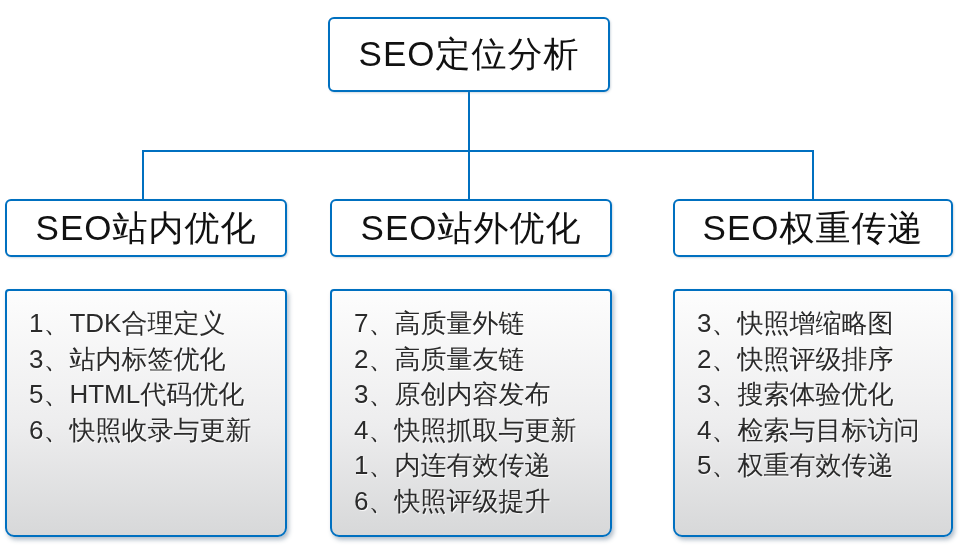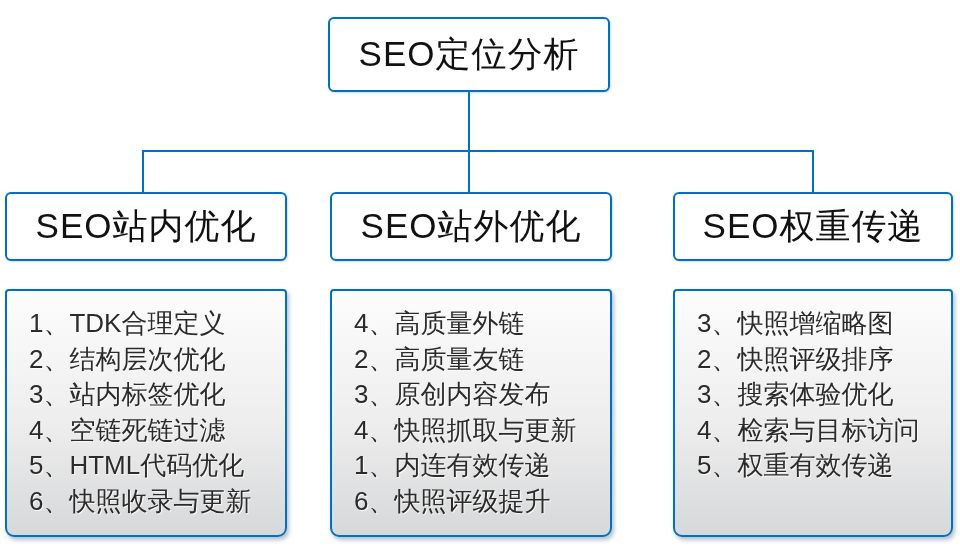--- a/index.html
+++ b/index.html
@@ -19,21 +19,21 @@
   .node{
     position:absolute;display:flex;align-items:center;justify-content:center;
     background:#ffffff;border:2px solid var(--accent-blue);border-radius:6px;
     box-shadow:1px 1px 2px rgba(110,135,160,0.30);
     box-sizing:border-box;
   }
   .node span{
     font-size:35px;color:var(--title-text);letter-spacing:1px;white-space:nowrap;
   }
   .root-node{left:328px;top:17px;width:282px;height:75px;}
-  .title-box{top:192px;height:69px;}
+  .title-box{top:199px;height:58px;}
   .panel{
     position:absolute;top:289px;height:248px;box-sizing:border-box;
     background:linear-gradient(to bottom,var(--panel-top) 0%,#ededee 55%,var(--panel-bottom) 100%);
     border:2px solid var(--accent-blue);border-radius:4px 4px 9px 9px;
     box-shadow:2px 3px 4px rgba(90,115,140,0.45);
     padding:15px 8px 0 22px;overflow:hidden;
   }
   .item{
     font-size:26px;line-height:35.5px;color:var(--item-text);white-space:nowrap;
     text-shadow:1px 1px 1px rgba(255,255,255,0.9);
@@ -57,32 +57,30 @@
 
   <div class="node root-node">
     <span>SEO定位分析</span>
   </div>
 
   <div class="node title-box c0">
     <span>SEO站内优化</span>
   </div>
   <div class="panel c0">
     <div class="item">1、TDK合理定义</div>
-    <div class="item">2、结构层次优化</div>
     <div class="item">3、站内标签优化</div>
-    <div class="item">4、空链死链过滤</div>
     <div class="item">5、HTML代码优化</div>
     <div class="item">6、快照收录与更新</div>
   </div>
 
   <div class="node title-box c1">
     <span>SEO站外优化</span>
   </div>
   <div class="panel c1">
-    <div class="item">4、高质量外链</div>
+    <div class="item">7、高质量外链</div>
     <div class="item">2、高质量友链</div>
     <div class="item">3、原创内容发布</div>
     <div class="item">4、快照抓取与更新</div>
     <div class="item">1、内连有效传递</div>
     <div class="item">6、快照评级提升</div>
   </div>
 
   <div class="node title-box c2">
     <span>SEO权重传递</span>
   </div>

